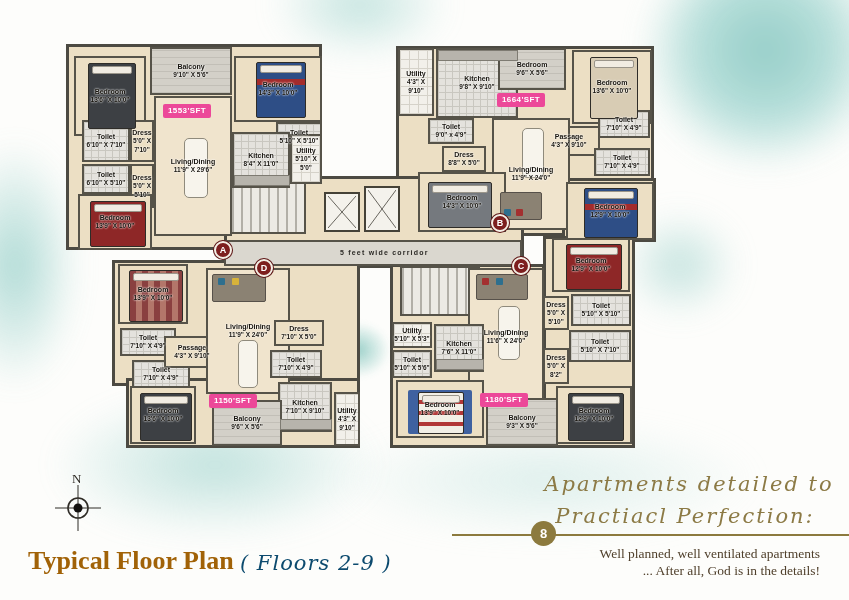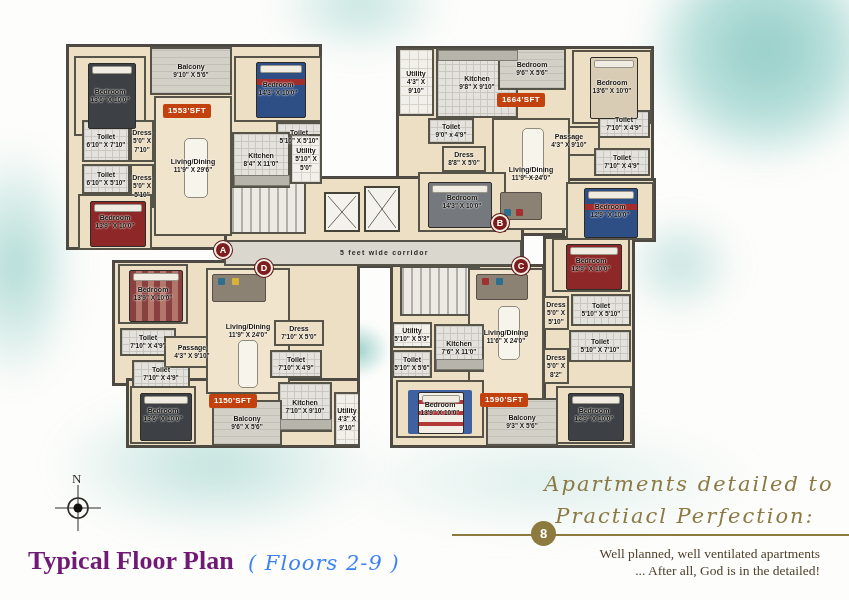--- a/index.html
+++ b/index.html
@@ -35,28 +35,28 @@
           background:repeating-linear-gradient(90deg,#b2afa7 0 2px,#eceae4 2px 9px)}
   .lift{position:absolute;border:2px solid #454238;background:#f4f2ec;box-sizing:border-box}
   .lift svg{position:absolute;left:2px;top:2px;width:calc(100% - 4px);height:calc(100% - 4px)}
   .corridor{position:absolute;background:#dad7cf;border:2px solid #565349;box-sizing:border-box}
   .corridor-label{position:absolute;z-index:4;font:bold 7px "Liberation Sans",sans-serif;
                   letter-spacing:1.2px;color:#2b2925}
   .marker{position:absolute;z-index:6;width:18px;height:18px;border-radius:50%;
           background:#7d1e1e;border:2px solid #f4efe6;box-shadow:0 0 0 1px #5c1414;
           color:#fff;font:bold 9px "Liberation Sans",sans-serif;
           display:flex;align-items:center;justify-content:center;box-sizing:border-box}
-  .sft{position:absolute;z-index:6;background:#c2410c;color:#fff;
+  .sft{position:absolute;z-index:6;background:#ec4899;color:#fff;
        font:bold 8px/1 "Liberation Sans",sans-serif;padding:3px 5px;border-radius:2px;
        letter-spacing:.4px}
   
   .compass-n{position:absolute;left:72px;top:471px;font:13px "Liberation Serif",serif;color:#2f2c26}
-  .title{position:absolute;left:28px;top:546px;font:bold 26px "Liberation Serif",serif;color:#701a75}
-  .title-script{position:absolute;left:248px;top:551px;font:italic 21px "DejaVu Serif",serif;
-                color:#3b82f6;letter-spacing:1px}
+  .title{position:absolute;left:28px;top:546px;font:bold 26px "Liberation Serif",serif;color:#a16207}
+  .title-script{position:absolute;left:240px;top:551px;font:italic 21px "DejaVu Serif",serif;
+                color:#0c4a6e;letter-spacing:1px}
   .script-line{position:absolute;width:330px;text-align:center;
                font:italic 21px "DejaVu Serif",serif;color:#8c7a45;letter-spacing:2px}
   .divider{position:absolute;left:452px;top:534px;width:397px;height:2px;background:#8c7a3e}
   .badge{position:absolute;left:531px;top:521px;width:25px;height:25px;border-radius:50%;
          background:#8c7a3e;color:#fff;font:bold 13px "Liberation Sans",sans-serif;
          display:flex;align-items:center;justify-content:center;z-index:2}
   .sub{position:absolute;left:520px;width:300px;text-align:right;
        font:13.5px "Liberation Serif",serif;color:#50402c}
 </style>
 </head>
@@ -241,21 +241,21 @@
 </div>
 <div class="room gray" style="left:486px;top:398px;width:72px;height:48px">
   <div class="rlabel"><span>Balcony</span><span class="dims">9'3" X 5'6"</span></div>
 </div>
 <div class="room cream" style="left:556px;top:386px;width:76px;height:58px">
   <div class="bed" style="left:10px;top:5px;width:54px;height:46px;background:#3d4044">
       <div class="pillow"></div>
     </div>
   <div class="rlabel"><span>Bedroom</span><span class="dims">12'9" X 10'0"</span></div>
 </div>
-<div class="sft" style="left:480px;top:393px">1590'SFT</div>
+<div class="sft" style="left:480px;top:393px">1180'SFT</div>
 
 <div class="room cream" style="left:118px;top:264px;width:70px;height:60px">
   <div class="bed" style="left:9px;top:4px;width:52px;height:50px;background:repeating-linear-gradient(90deg,#8a4040 0 6px,#b3766a 6px 12px)">
       <div class="pillow"></div>
     </div>
   <div class="rlabel"><span>Bedroom</span><span class="dims">13'9" X 10'0"</span></div>
 </div>
 <div class="room tile" style="left:120px;top:328px;width:56px;height:28px">
   <div class="rlabel"><span>Toilet</span><span class="dims">7'10" X 4'9"</span></div>
 </div>
@@ -310,13 +310,13 @@
 </svg>
 
 <div class="title">Typical Floor Plan</div>
 <div class="title-script">( Floors 2-9 )</div>
 
 <div class="script-line" style="left:524px;top:472px">Apartments detailed to</div>
 <div class="script-line" style="left:520px;top:504px">Practiacl Perfection:</div>
 <div class="divider"></div>
 <div class="badge">8</div>
 <div class="sub" style="top:546px">Well planned, well ventilated apartments</div>
-<div class="sub" style="top:563px">... After all, God is in the detailed!</div>
+<div class="sub" style="top:563px">... After all, God is in the details!</div>
 
 </body></html>

